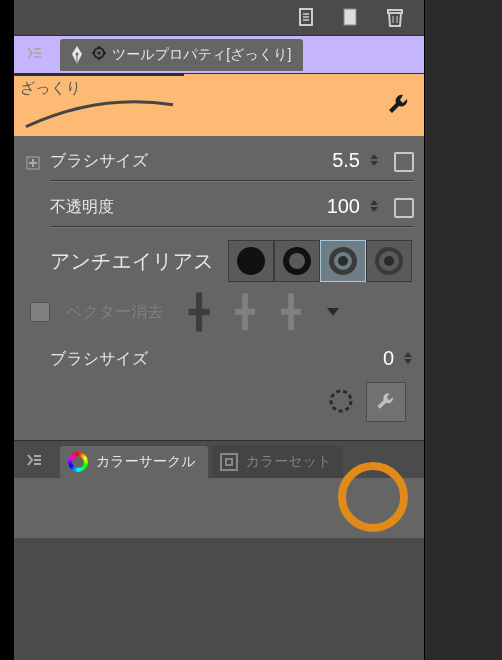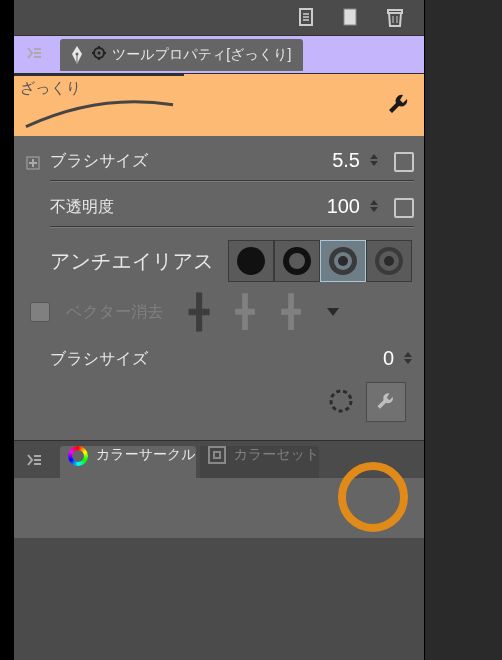--- a/index.html
+++ b/index.html
@@ -221,22 +221,22 @@
     height: 38px;
     background:#4b4b4b;
     border-top:1px solid #2f2f2f;
     display:flex;
     align-items:flex-end;
     padding-left:6px;
   }
   .color-tab {
     background:#656565;
     height:32px;
-    display:flex;gap:8px;
-    padding:0 0 0 8px;
+    display:flex;align-items:center;gap:8px;
+    padding:0 12px 0 8px;
     border-top-left-radius:3px;
     border-top-right-radius:3px;
     margin-left:12px;
     font-size:14px;
     color:#e8e8e8;
   }
   .color-tab.inactive {
     background:#444;
     color:#808080;
     margin-left:4px;

